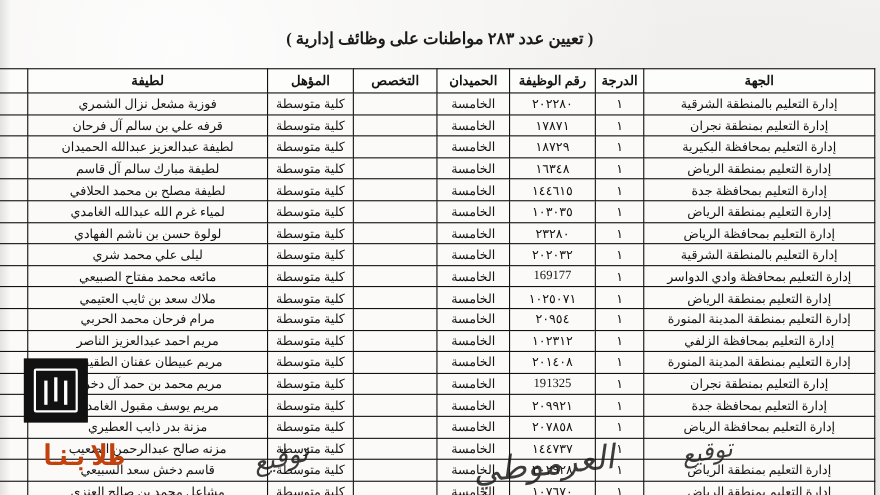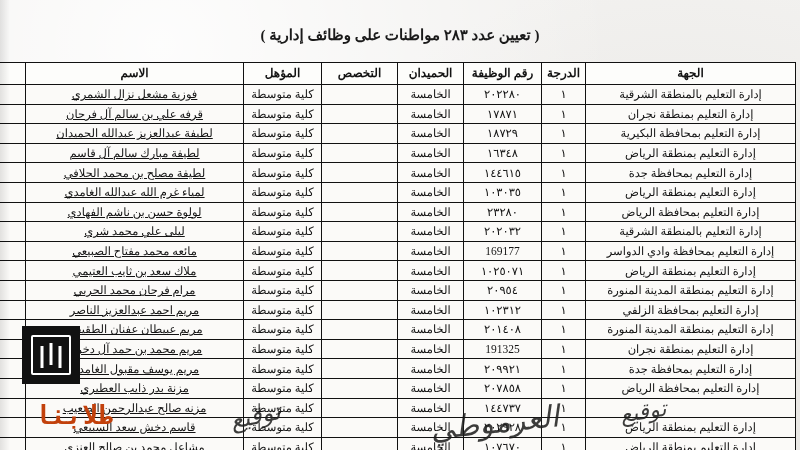--- a/index.html
+++ b/index.html
@@ -77,21 +77,21 @@
   
   col.c-entity   { width: 210px; }
   col.c-grade    { width: 44px;  }
   col.c-jobno    { width: 78px;  }
   col.c-rank     { width: 66px;  }
   col.c-major    { width: 76px;  }
   col.c-qual     { width: 78px;  }
   col.c-name     { width: 218px; }
   col.c-num      { width: 62px;  }
 
-  td.name  { text-align: center; text-decoration: underline; }
+  td.name  { text-align: center; }
   td.entity{ text-align: center; }
 
   
   .watermark {
     position: absolute;
     left: 8px;
     bottom: 28px;
     width: 132px;
     height: 96px;
     z-index: 6;
@@ -183,21 +183,21 @@
       <col class="c-num">
     </colgroup>
     <thead>
       <tr>
         <th>الجهة</th>
         <th>الدرجة</th>
         <th>رقم الوظيفة</th>
         <th>الحميدان</th>
         <th>التخصص</th>
         <th>المؤهل</th>
-        <th>الاسم</th>
+        <th>لطيفة</th>
         <th>م</th>
       </tr>
     </thead>
     <tbody>
         <tr>
           <td class="entity">إدارة التعليم بالمنطقة الشرقية</td>
           <td>١</td>
           <td>٢٠٢٢٨٠</td>
           <td>الخامسة</td>
           <td></td>

